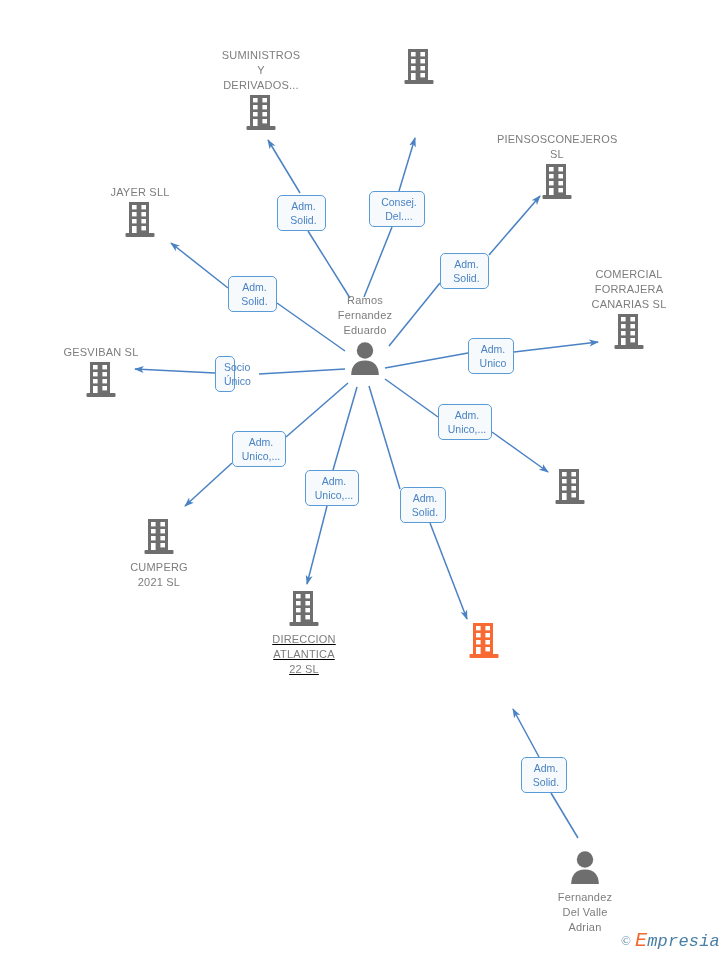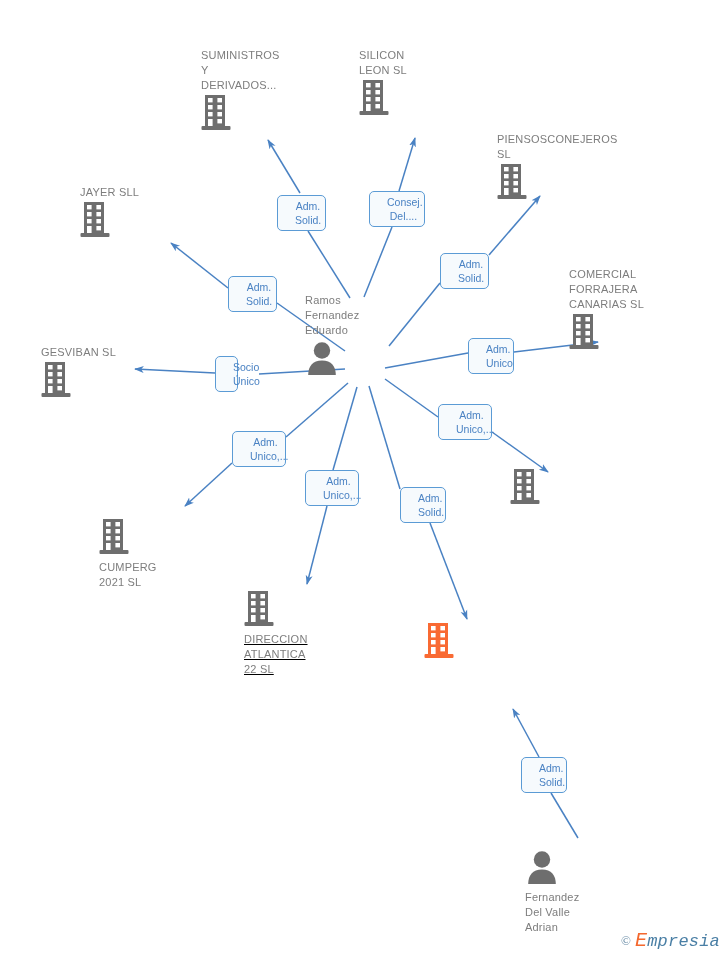--- a/index.html
+++ b/index.html
@@ -24,21 +24,21 @@
     top: 0;
     width: 728px;
     height: 960px;
   }
 
   
   .node {
     position: absolute;
     width: 120px;
     margin-left: -60px;          
-    text-align: left;
+    text-align: center;
     z-index: 3;
   }
   .node .icon-wrap {
     display: block;
     height: 40px;
     line-height: 0;
   }
   .node .caption {
     display: block;
     font-size: 11px;
@@ -58,21 +58,21 @@
   .chip {
     position: absolute;
     box-sizing: border-box;
     background: #f6fafd;
     border: 1px solid #5b9bd5;
     border-radius: 5px;
     color: #4a82c3;
     font-size: 10.5px;
     line-height: 14px;
     text-align: center;
-    padding: 3px 4px 4px 17px;
+    padding: 3px 4px 4px 8px;
     white-space: pre-line;
     z-index: 4;
   }
 
   
   #watermark {
     position: absolute;
     right: 8px;
     bottom: 8px;
     display: flex;
@@ -184,22 +184,20 @@
               <rect x="7" y="11" width="4.6" height="4.4"></rect>
               <rect x="16.4" y="11" width="4.6" height="4.4"></rect>
               <rect x="7" y="18" width="4.6" height="4.4"></rect>
               <rect x="16.4" y="18" width="4.6" height="4.4"></rect>
               <rect x="7" y="25" width="4.6" height="7"></rect>  
               <rect x="16.4" y="25" width="4.6" height="4.4"></rect>
             </g>
           </svg></span>
       </div>
       <div class="node company cap-top" style="left: 419px; top: 48px;">
-        <span class="caption">SILICON
-LEON SL</span>
         <span class="icon-wrap"><svg width="30" height="38" viewBox="0 0 30 38" xmlns="http://www.w3.org/2000/svg">
             <rect x="4" y="1" width="20" height="31" fill="#6e6e6e"></rect>
             <rect x="0.5" y="32" width="29" height="4" rx="1" fill="#6e6e6e"></rect>
             <g fill="#ffffff">
               <rect x="7" y="4" width="4.6" height="4.4"></rect>
               <rect x="16.4" y="4" width="4.6" height="4.4"></rect>
               <rect x="7" y="11" width="4.6" height="4.4"></rect>
               <rect x="16.4" y="11" width="4.6" height="4.4"></rect>
               <rect x="7" y="18" width="4.6" height="4.4"></rect>
               <rect x="16.4" y="18" width="4.6" height="4.4"></rect>

